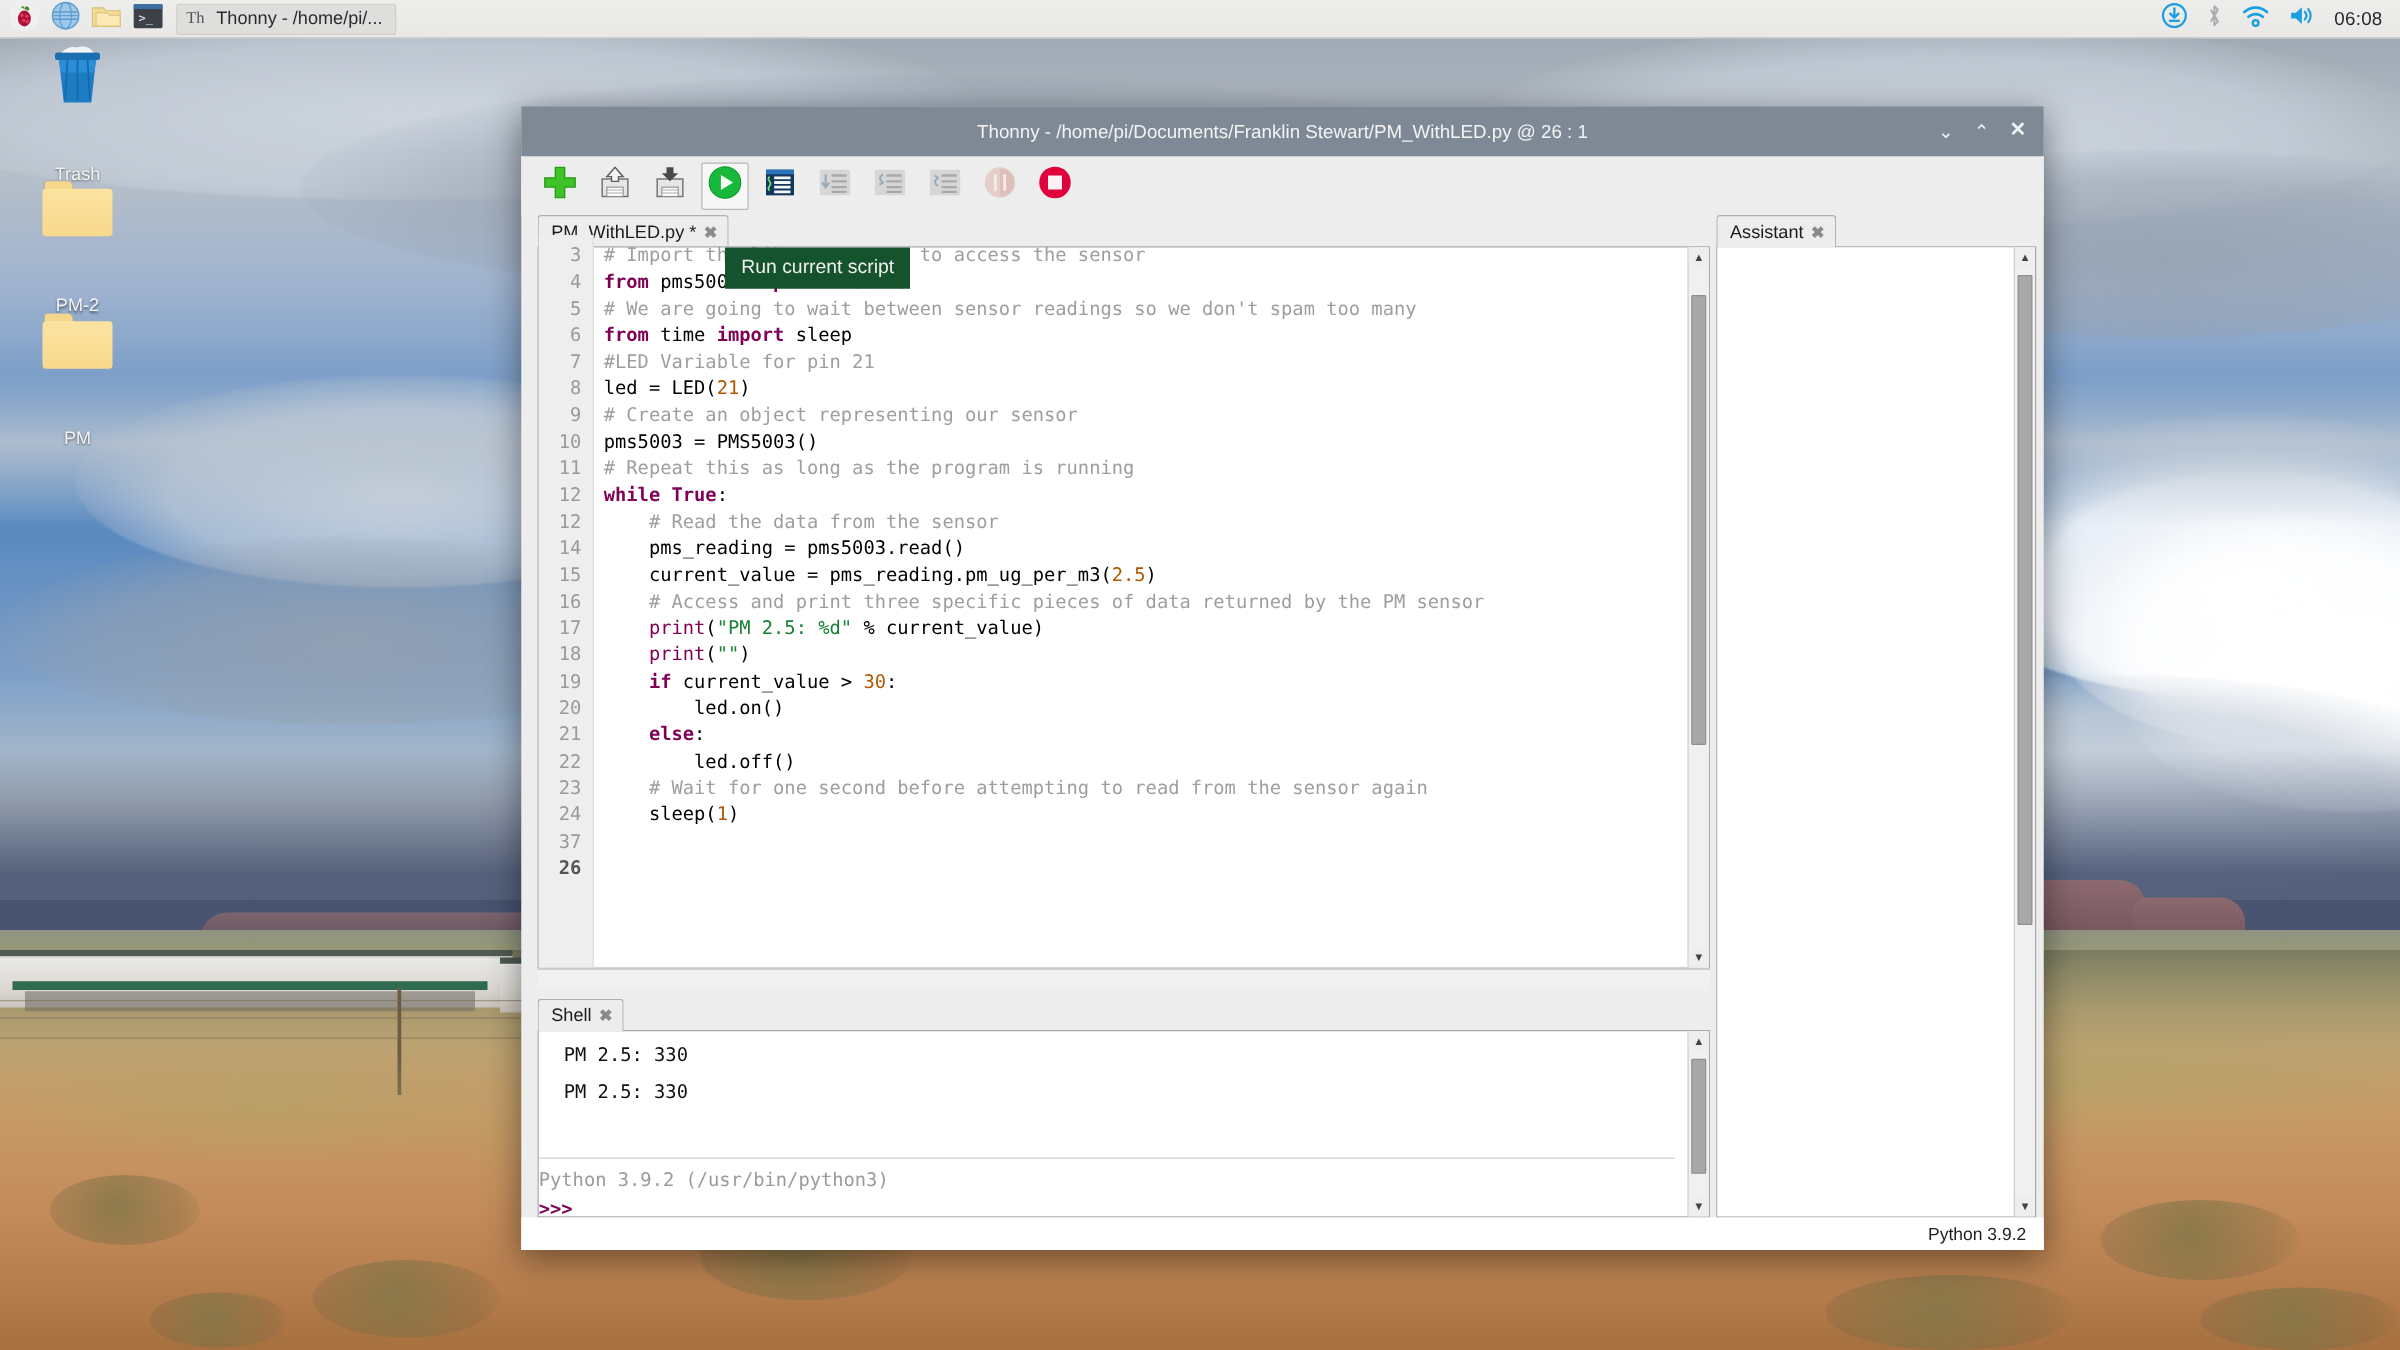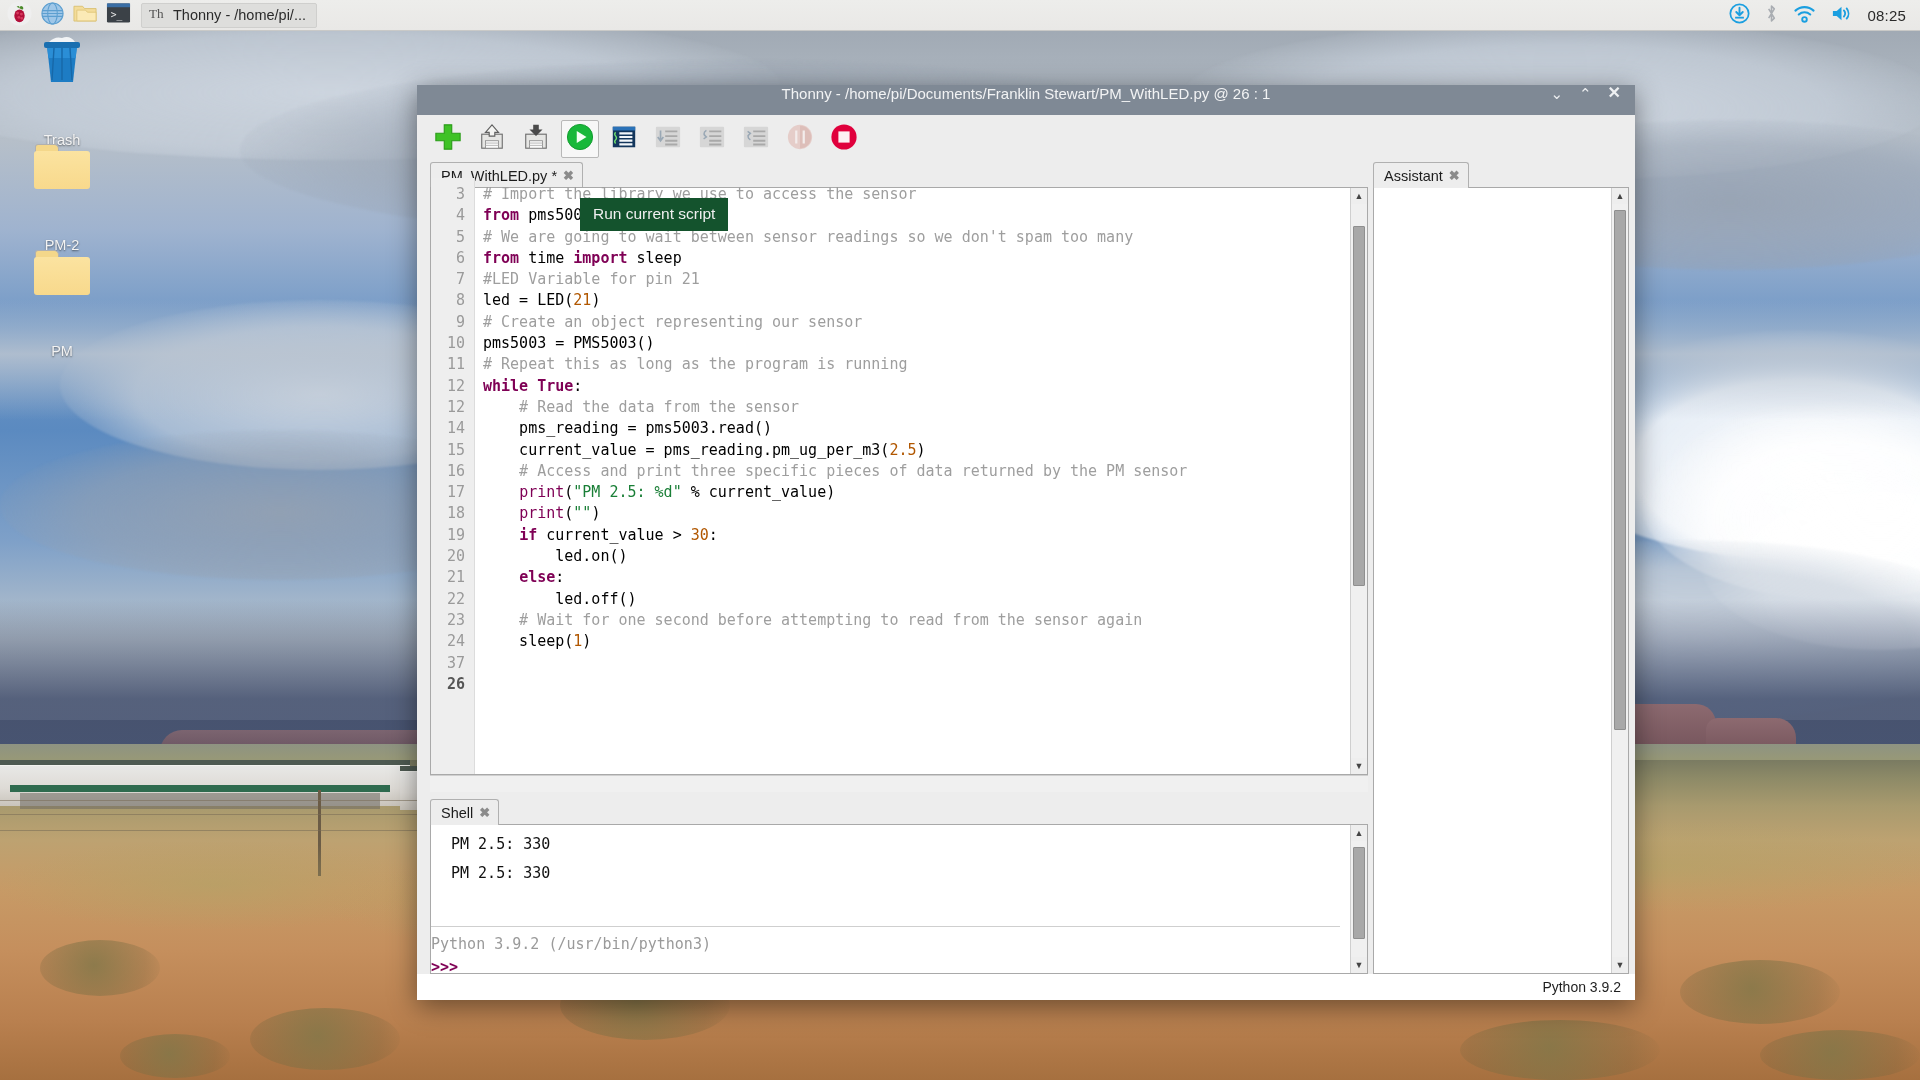--- a/index.html
+++ b/index.html
@@ -137,22 +137,22 @@
 
   
   #thonny {
     position: absolute; left: 417px; top: 85px; width: 1218px; height: 915px;
     background: #ededed;
     box-shadow: 0 6px 26px rgba(0,0,0,0.45);
     z-index: 20;
     display: flex; flex-direction: column;
   }
   .titlebar {
-    height: 30px; background: #7f8995;
-    display: flex; align-items: flex-start; position: relative;
+    height: 40px; background: #7f8995;
+    display: flex; align-items: center; position: relative;
     color: #f2f3f4; font-size: 15px;
     flex: 0 0 auto;
   }
   .titlebar .ttl {
     position: absolute; left: 0; right: 0; text-align: center;
     white-space: nowrap; overflow: hidden;
   }
   .wctrls { margin-left:auto; display:flex; align-items:center; gap:16px; padding-right:14px; z-index:2; }
   .wctrl { font-size: 15px; color: #eef0f2; line-height: 1; cursor: default; }
   .wctrl.close { font-weight: bold; font-size: 16px; }
@@ -438,21 +438,21 @@
         <circle cx="12" cy="17.2" r="2.4" fill="none" stroke="#1b9fe0" stroke-width="2"></circle>
       </svg>
     </span>
     <span>
       <svg viewBox="0 0 24 22" width="23" height="21">
         <path d="M3 8.5 h4 L12 4 v14 L7 13.5 H3 Z" fill="#1b9fe0"></path>
         <path d="M14.5 7.8 a5 5 0 0 1 0 6.4" stroke="#1b9fe0" stroke-width="1.9" fill="none" stroke-linecap="round"></path>
         <path d="M17.4 5.6 a8.5 8.5 0 0 1 0 10.8" stroke="#1b9fe0" stroke-width="1.9" fill="none" stroke-linecap="round"></path>
       </svg>
     </span>
-    <span class="clock">08:25</span>
+    <span class="clock">06:08</span>
   </div>
 </div>
 
 <div id="thonny">
 
   <div class="titlebar">
     <span class="ttl">Thonny  -  /home/pi/Documents/Franklin Stewart/PM_WithLED.py  @  26 : 1</span>
     <span class="wctrls">
       <span class="wctrl">⌄</span>
       <span class="wctrl">⌃</span>

